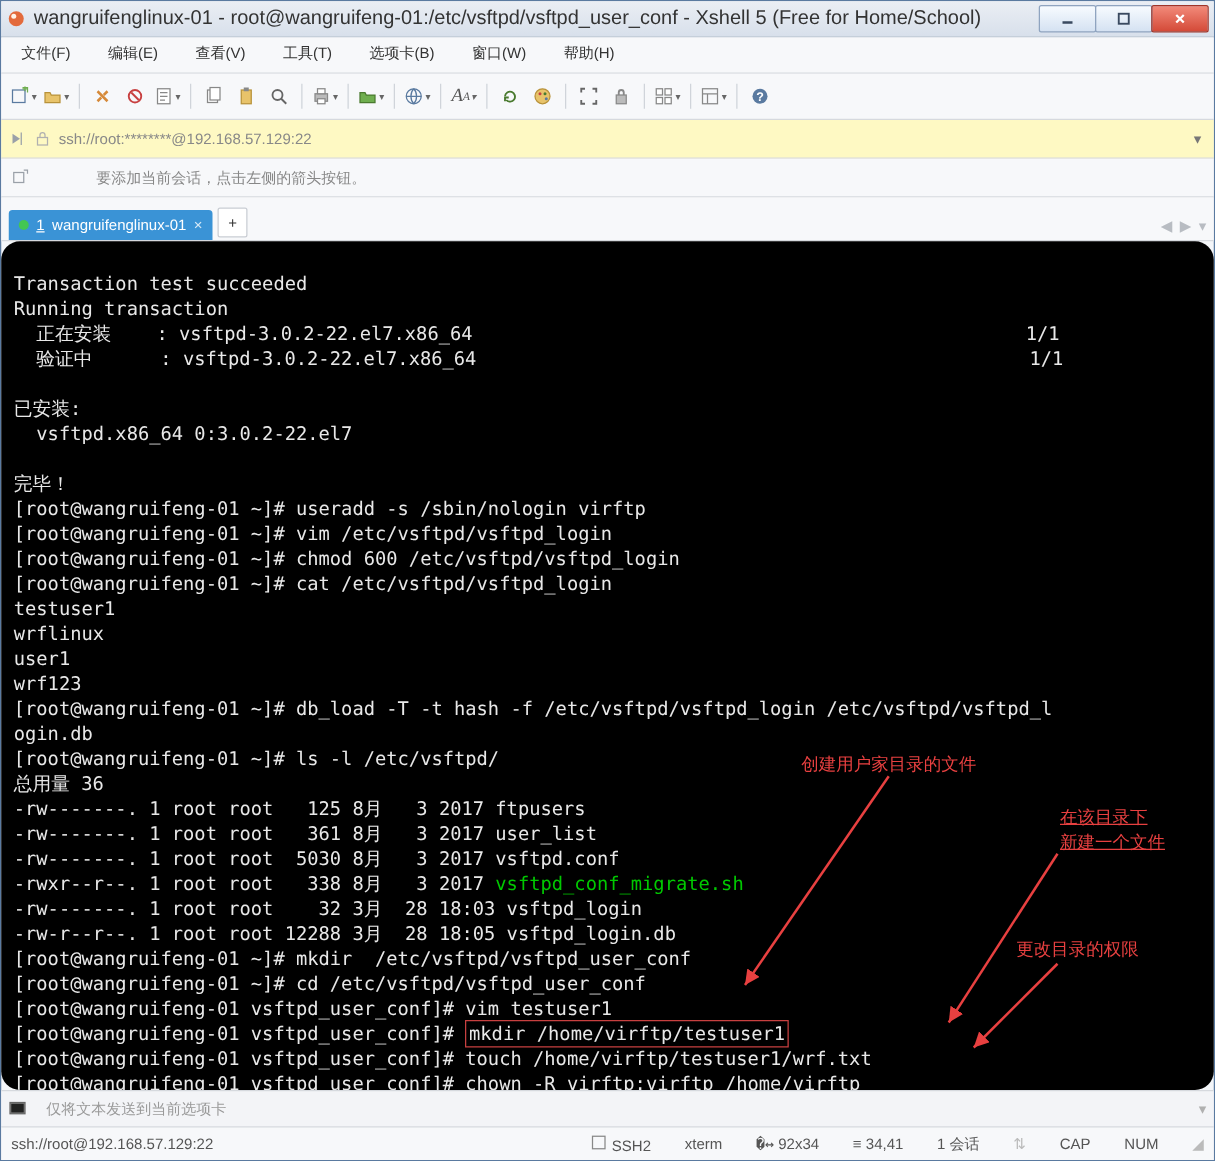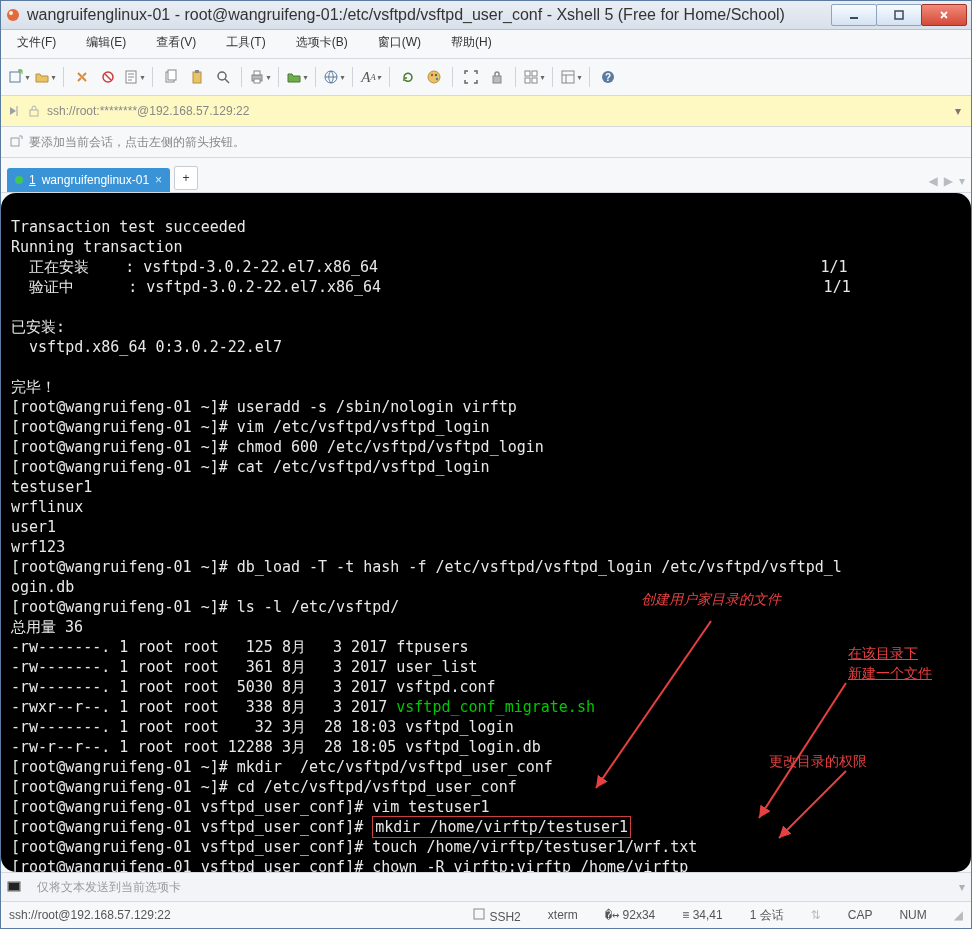--- a/index.html
+++ b/index.html
@@ -13,21 +13,21 @@
 .winbtn.close{background:linear-gradient(#f28a7a,#d44a38);border-color:#a03428;color:#fff;}
 .winbtn svg{width:12px;height:12px;}
 .menubar{height:24px;display:flex;padding:2px 8px;background:#f7f8fa;border-bottom:1px solid #d6d9de;gap:14px;}
 .menuitem{padding:2px 8px;border-radius:2px;cursor:default;}
 .toolbar{height:32px;display:flex;align-items:center;padding:2px 6px;background:#f7f8fa;border-bottom:1px solid #d6d9de;gap:2px;}
 .tbbtn{width:24px;height:24px;display:flex;align-items:center;justify-content:center;border-radius:2px;cursor:default;color:#555;}
 .tbbtn .dd{font-size:8px;color:#666;margin-left:1px;}
 .tbsep{width:1px;height:20px;background:#d0d4da;margin:0 4px;}
 .addrbar{height:26px;display:flex;align-items:center;padding:2px 6px;background:#fef9c3;border-bottom:1px solid #d6d9de;color:#888;}
 .lock{width:14px;height:14px;margin:0 6px;color:#b0b0b0;}
-.info{height:26px;display:flex;align-items:center;padding:2px 8px;background:#f7f8fa;border-bottom:1px solid #d6d9de;color:#888;}
+.info{height:26px;display:flex;align-items:center;padding:2px 8px;background:#f7f8fa;border-bottom:1px solid #d6d9de;color:#888;gap:48px;}
 .tabbar{height:30px;display:flex;align-items:flex-end;padding:4px 6px 0 6px;background:#f7f8fa;border-bottom:1px solid #d6d9de;gap:2px;}
 .tab{height:24px;display:flex;align-items:center;padding:0 8px;border-radius:3px 3px 0 0;background:#3a93d6;color:#fff;gap:6px;font-size:12px;}
 .tab .dot{width:8px;height:8px;border-radius:50%;background:#43c653;}
 .tab .x{opacity:.8;}
 .newtab{width:22px;height:22px;border:1px solid #c9cdd3;background:#fff;border-radius:2px;display:flex;align-items:center;justify-content:center;margin-left:2px;margin-bottom:2px;}
 .tabarrows{margin-left:auto;margin-bottom:4px;display:flex;gap:6px;color:#b8bcc2;}
 .terminal{flex:1;background:#000;color:#e8e8e8;font-family:"Consolas","NSimSun","宋体",monospace;font-size:15px;line-height:20px;padding:4px 10px 4px 10px;white-space:pre;overflow:hidden;position:relative;border-radius:15px;}
 .terminal .grn{color:#00c800;}
 .terminal .box{border:1px solid #c84040;display:inline-block;padding:0 2px;margin:-1px 0;}
 .annot{position:absolute;color:#e84040;font-family:"Microsoft YaHei",sans-serif;font-size:14px;white-space:nowrap;}
@@ -282,24 +282,24 @@
 <span>-rw-------. 1 root root    32 3月  28 18:03 vsftpd_login</span>
 <span>-rw-r--r--. 1 root root 12288 3月  28 18:05 vsftpd_login.db</span>
 <span>[root@wangruifeng-01 ~]# mkdir  /etc/vsftpd/vsftpd_user_conf</span>
 <span>[root@wangruifeng-01 ~]# cd /etc/vsftpd/vsftpd_user_conf</span>
 <span>[root@wangruifeng-01 vsftpd_user_conf]# vim testuser1</span>
 <span><span>[root@wangruifeng-01 vsftpd_user_conf]# </span><span class="box">mkdir /home/virftp/testuser1</span></span>
 <span>[root@wangruifeng-01 vsftpd_user_conf]# touch /home/virftp/testuser1/wrf.txt</span>
 <span>[root@wangruifeng-01 vsftpd_user_conf]# chown -R virftp:virftp /home/virftp</span>
 
 
-    <div class="annot" style="top:396px;left:640px;font-style:italic;">创建用户家目录的文件</div>
+    <div class="annot" style="top:408px;left:640px;">创建用户家目录的文件</div>
     <div class="annot" style="top:450px;left:847px;white-space:pre;text-decoration:underline;">在该目录下
 新建一个文件</div>
-    <div class="annot" style="top:558px;left:768px;">更改目录的权限</div>
+    <div class="annot" style="top:558px;left:812px;font-family:Liberation Mono, monospace;">更改目录的权限</div>
     <svg class="arrow-line" style="top:0;left:0;width:100%;height:100%;">
       <defs>
           <marker id="ah" markerWidth="8" markerHeight="8" refX="6" refY="3" orient="auto">
             <path d="M0 0L6 3L0 6z" fill="#e84040"></path>
           </marker>
         </defs>
       <line x1="710" y1="428" x2="595" y2="595" stroke="#e84040" stroke-width="2" marker-end="url(#ah)"></line>
       <line x1="845" y1="490" x2="758" y2="625" stroke="#e84040" stroke-width="2" marker-end="url(#ah)"></line>
       <line x1="845" y1="578" x2="778" y2="645" stroke="#e84040" stroke-width="2" marker-end="url(#ah)"></line>
     </svg>

